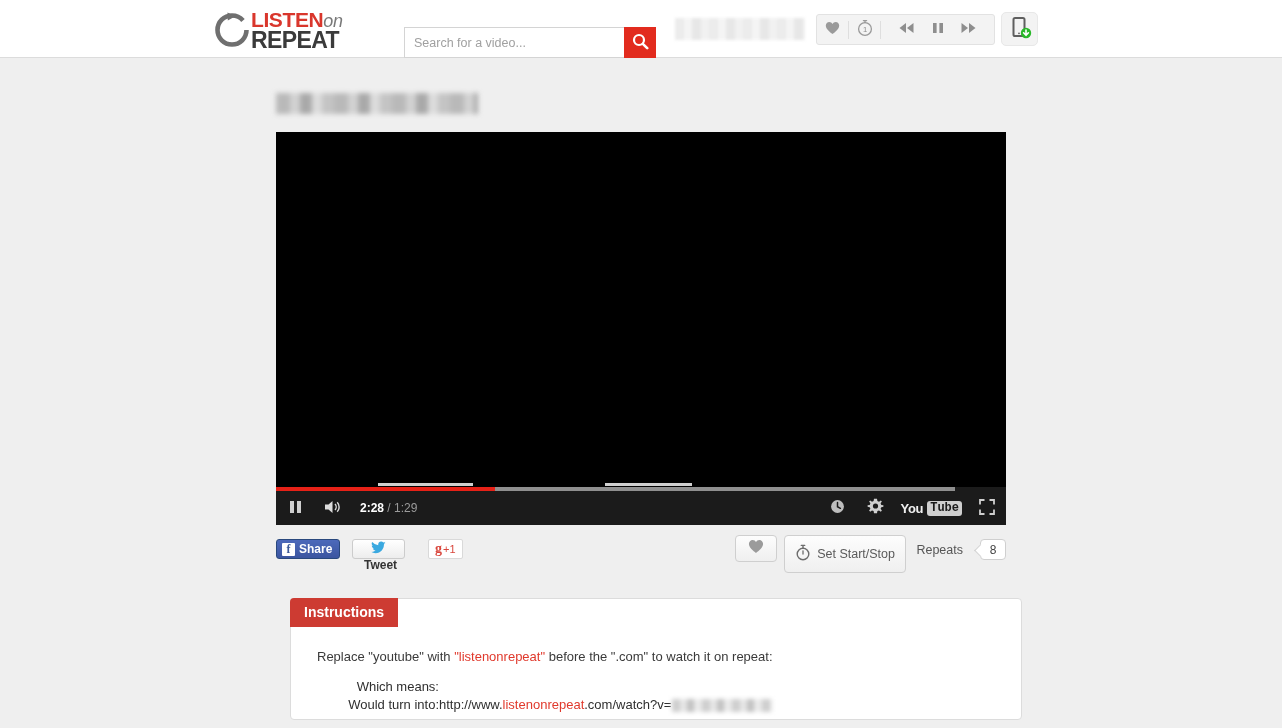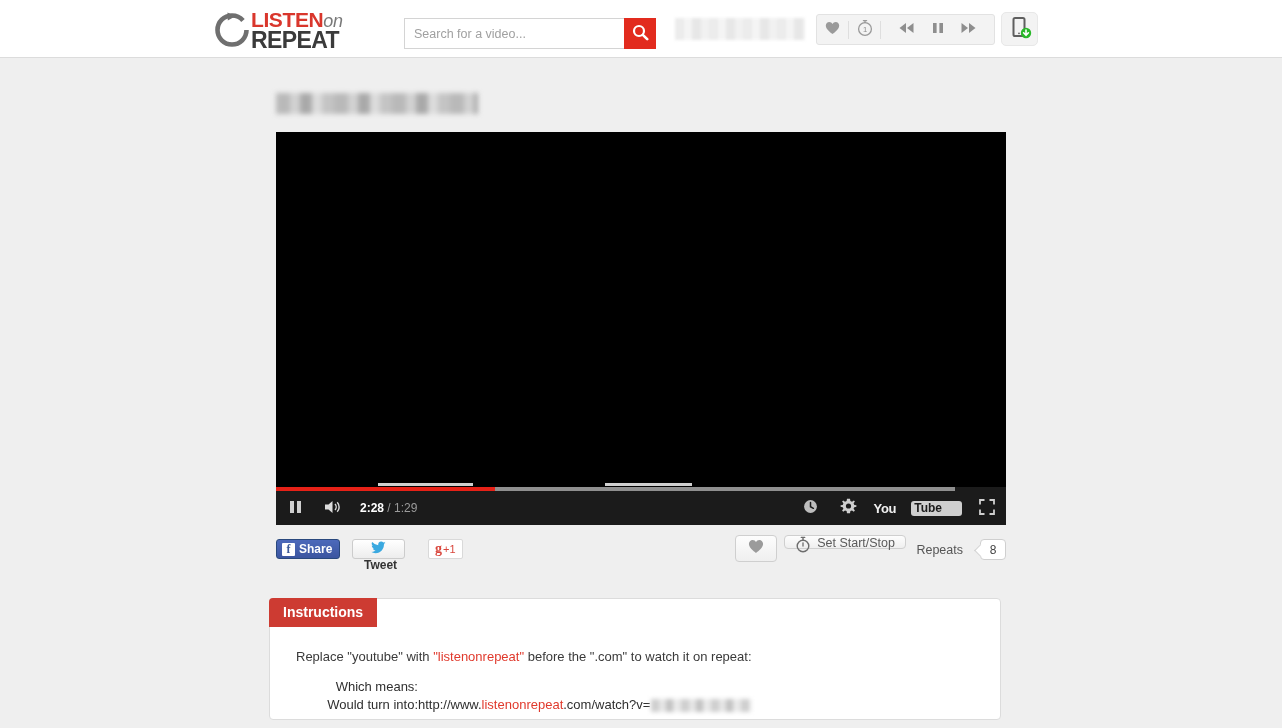--- a/index.html
+++ b/index.html
@@ -33,21 +33,21 @@
     font-style: italic; font-weight: normal; color: #7a7a7a; font-size: 18px;
   }
   .logo-line2 {
     position: absolute; left: 0; top: 20px;
     font-size: 23px; font-weight: bold; letter-spacing: -0.6px; line-height: 23px;
     color: #3b3b3b; white-space: nowrap;
   }
 
   
   .search-wrap {
-    position: absolute; left: 404px; top: 18px;
+    position: absolute; left: 404px; top: 27px;
     width: 252px; height: 31px;
     display: flex;
   }
   .search-input {
     flex: 1; height: 31px;
     border: 1px solid #d4d4d4; border-right: none;
     background: #fff;
     font-size: 12.5px; color: #444;
     padding: 0 9px;
     font-family: "Liberation Sans", sans-serif;
@@ -161,21 +161,21 @@
   }
   .cb-time b { color: #fff; font-weight: bold; }
   .cb-time .sep { color: #9b9b9b; font-weight: normal; }
   .cb-spacer { flex: 1; }
   .yt-logo {
     display: flex; align-items: center; height: 34px; padding: 0 6px; cursor: pointer;
   }
   .yt-you { color: #f0f0f0; font-size: 13px; font-weight: bold; letter-spacing: -0.3px; }
   .yt-tube {
     background: #cfcfcf; color: #1b1b1b; font-size: 12px; font-weight: bold;
-    border-radius: 3px; padding: 0px 20px 1px 3px; margin-left: 15px;
+    border-radius: 3px; padding: 0px 3px 1px 3px; margin-left: 4px; font-family: Liberation Mono, monospace;
   }
 
   
   .actions { position: absolute; left: 276px; top: 481px; width: 730px; height: 30px; }
 
   .fb-share {
     position: absolute; left: 0; top: 0;
     height: 20px; padding: 0 7px 0 5px;
     background: linear-gradient(#4c69ba, #3b55a0);
     border: 1px solid #29487d; border-radius: 3px;
@@ -209,24 +209,24 @@
   .heart-btn {
     position: absolute; right: 229px; top: -4px;
     width: 42px; height: 27px;
     background: linear-gradient(#fdfdfd, #efefef);
     border: 1px solid #cfcfcf; border-radius: 4px;
     display: flex; align-items: center; justify-content: center;
     cursor: pointer; color: #9a9a9a;
   }
   .startstop-btn {
     position: absolute; right: 100px; top: -4px;
-    height: 14px; padding: 0 10px;
+    height: 38px; padding: 0 10px;
     background: linear-gradient(#fdfdfd, #efefef);
     border: 1px solid #cfcfcf; border-radius: 4px;
-    display: flex; align-items: flex-start; gap: 6px;
+    display: flex; align-items: center; gap: 6px;
     cursor: pointer;
   }
   .startstop-label { font-size: 12.5px; color: #5a5a5a; }
 
   .repeats-wrap {
     position: absolute; right: 0; top: 0;
     display: flex; align-items: center; gap: 17px;
   }
   .repeats-label { font-size: 12.5px; color: #555; }
   .repeats-box {
@@ -238,21 +238,21 @@
   }
   .repeats-box::before {
     content: ""; position: absolute; left: -5px; top: 6px;
     width: 8px; height: 8px; background: #fff;
     border-left: 1px solid #cfcfcf; border-bottom: 1px solid #cfcfcf;
     transform: rotate(45deg);
   }
 
   
   .panel {
-    position: absolute; left: 269px; top: 540px;
+    position: absolute; left: 290px; top: 540px;
     width: 732px; height: 122px;
     background: #fff; border: 1px solid #dcdcdc; border-radius: 4px;
   }
   .panel-tab {
     position: absolute; left: 0; top: -0px;
     margin-left: -1px; margin-top: -1px;
     background: #cd3b32; color: #fff;
     font-size: 14px; font-weight: bold;
     padding: 6px 14px 7px 14px;
     border-radius: 4px 0 0 0;

